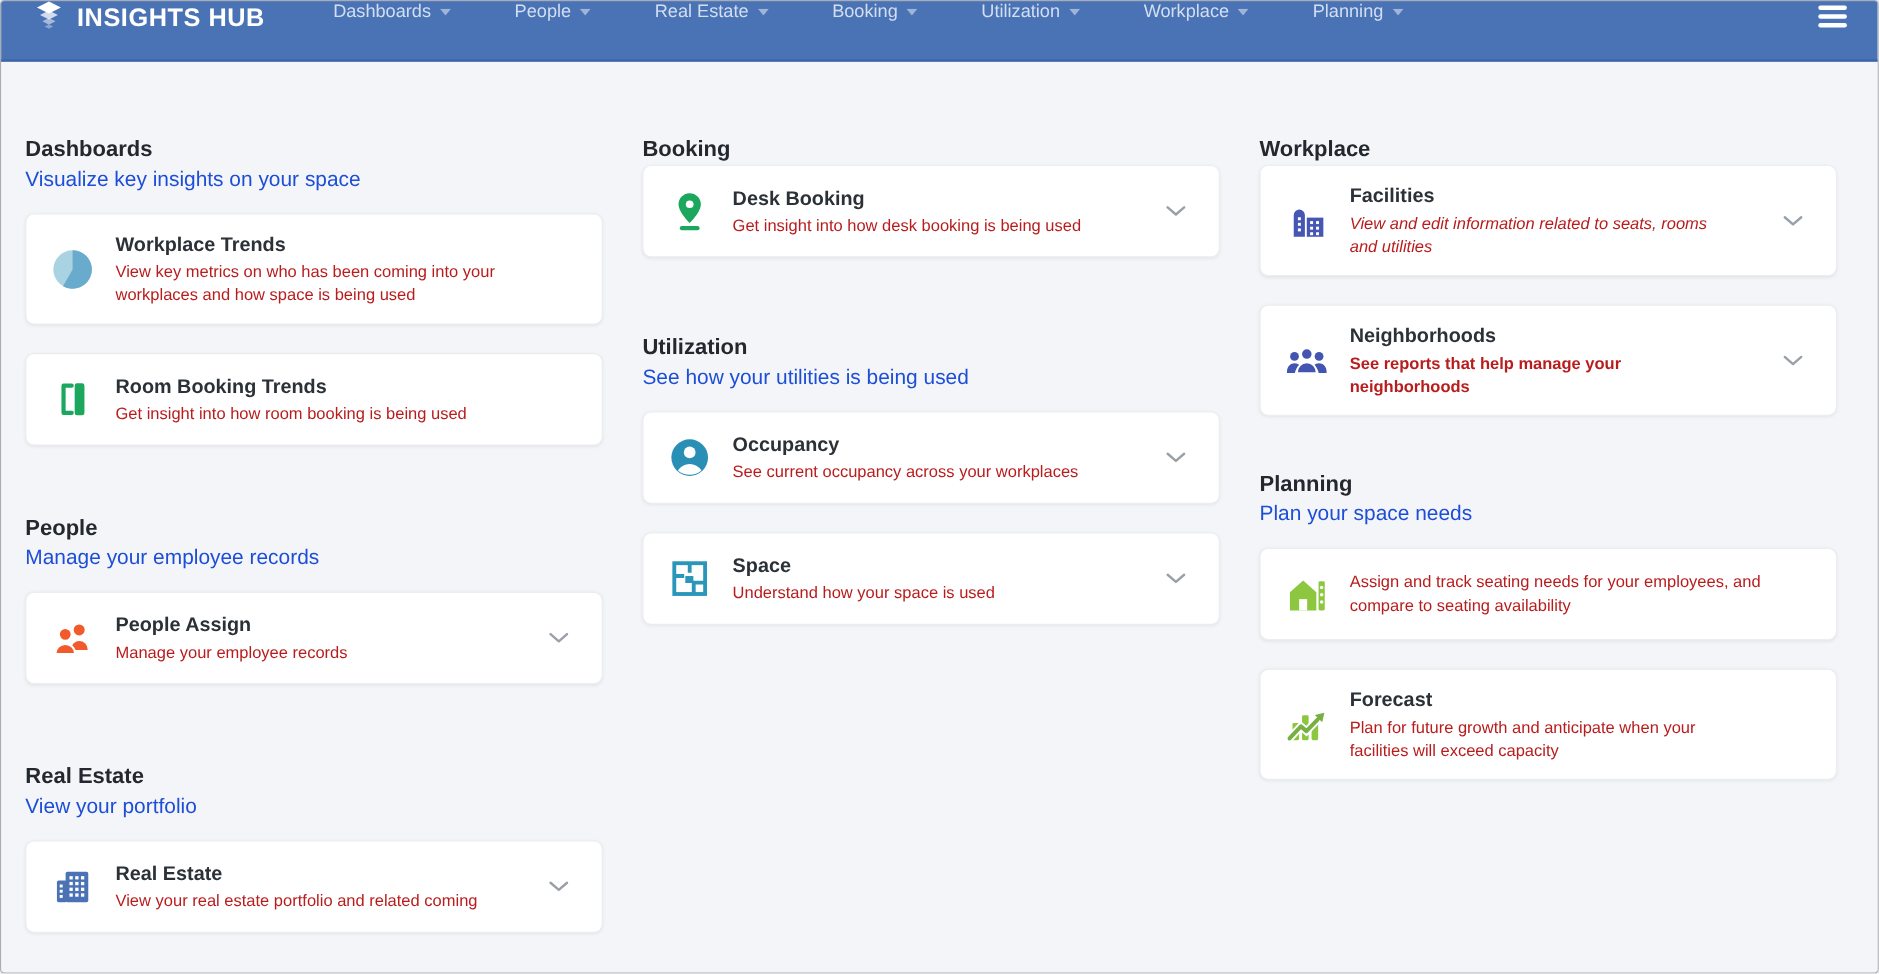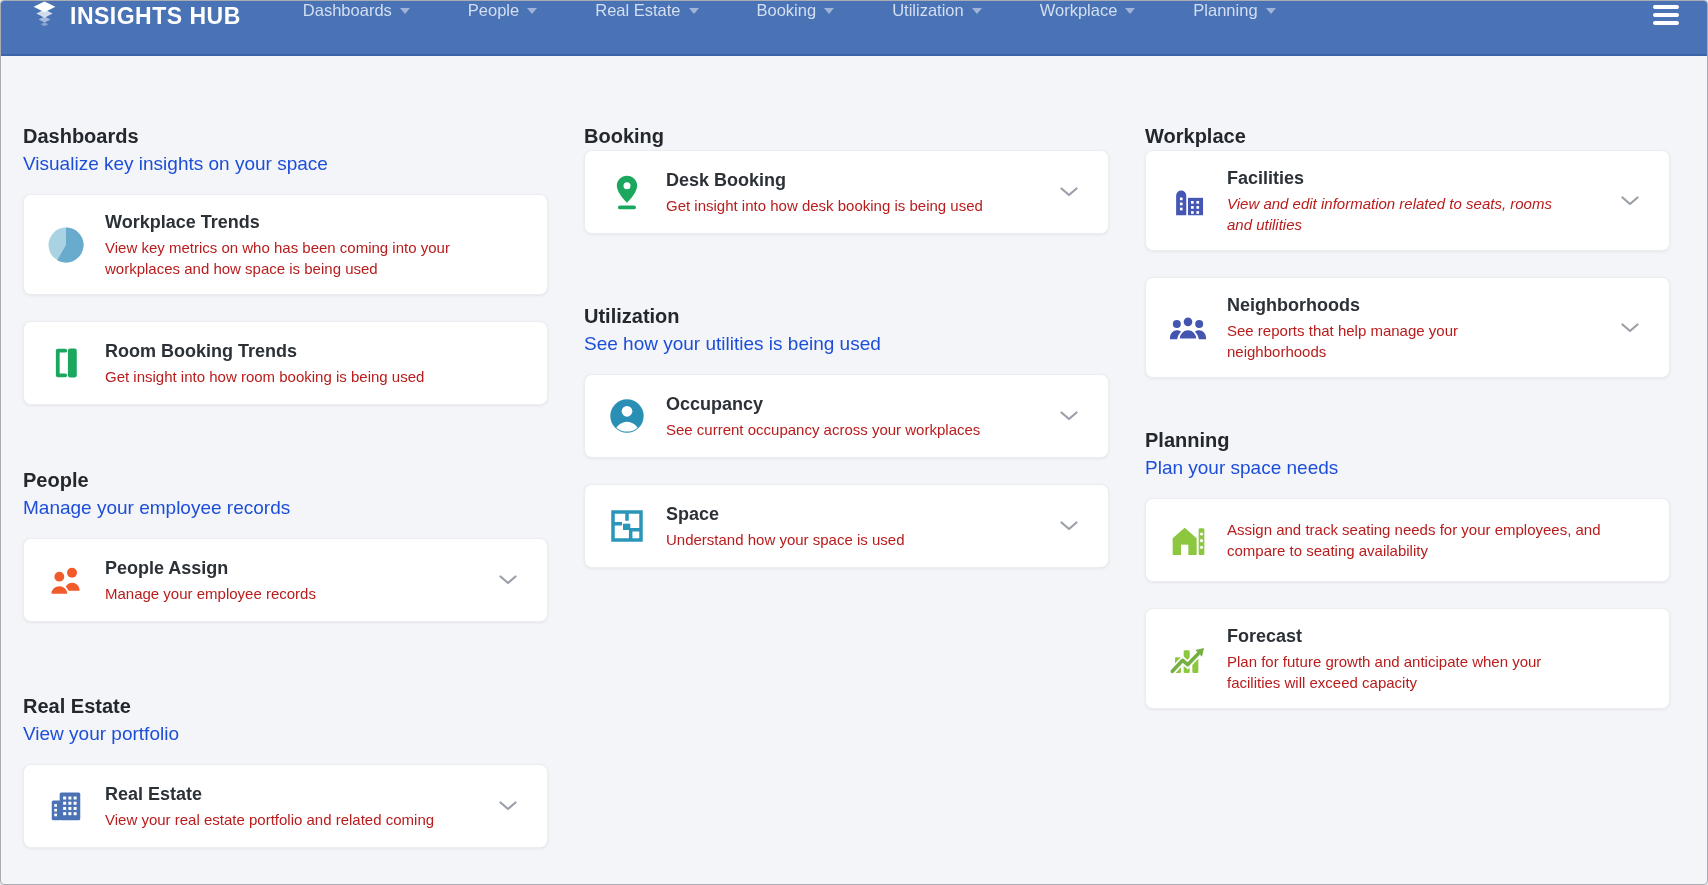--- a/index.html
+++ b/index.html
@@ -31,21 +31,21 @@
     position:relative; background:#ffffff; border:1px solid #ecedf0; border-radius:8px;
     box-shadow:0 1px 3px rgba(40,45,60,.07); min-height:84px;
     display:flex; align-items:center; padding:15px 56px 15px 20px; cursor:pointer;
   }
   .card + .card { margin-top:26px; }
   .icon-box { width:44px; height:44px; flex:0 0 44px; display:flex; align-items:center; justify-content:center; margin-right:17px; }
   .card-title { font-size:18px; font-weight:700; color:#2b3137; line-height:25px; margin-bottom:2px; }
   .card-desc { font-size:15px; color:#b91c1c; line-height:21px; max-width:365px; }
   .desc-w390 { max-width:390px; }
   .desc-w335 { max-width:335px;font-style:italic; }
-  .desc-w250 { max-width:250px; }
+  .desc-w250 { max-width:250px;font-weight:bold; }
   .card-caret { position:absolute; right:30px; top:50%; margin-top:-5px; }
 </style>
 </head>
 <body>
 
 <div class="window">
 
   <div class="nav">
     <div class="brand">
       <svg width="27" height="30" viewBox="0 0 26 28">

